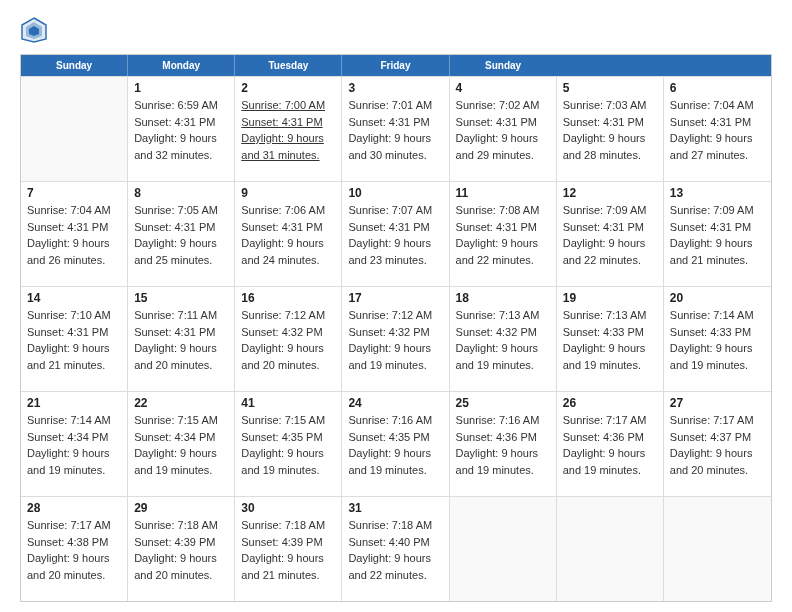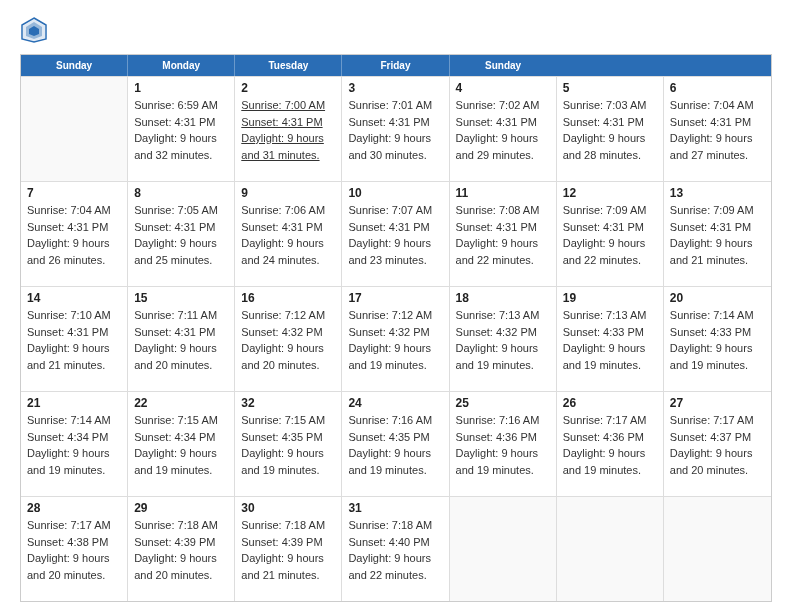--- a/index.html
+++ b/index.html
@@ -301,21 +301,21 @@
 and 19 minutes.</div>
           </div>
           <div class="cal-cell">
             <span class="day-num">22</span>
             <div class="day-detail" style="white-space: pre-line;">Sunrise: 7:15 AM
 Sunset: 4:34 PM
 Daylight: 9 hours
 and 19 minutes.</div>
           </div>
           <div class="cal-cell">
-            <span class="day-num">32</span>
+            <span class="day-num">41</span>
             <div class="day-detail" style="white-space: pre-line;">Sunrise: 7:15 AM
 Sunset: 4:35 PM
 Daylight: 9 hours
 and 19 minutes.</div>
           </div>
           <div class="cal-cell">
             <span class="day-num">24</span>
             <div class="day-detail" style="white-space: pre-line;">Sunrise: 7:16 AM
 Sunset: 4:35 PM
 Daylight: 9 hours

